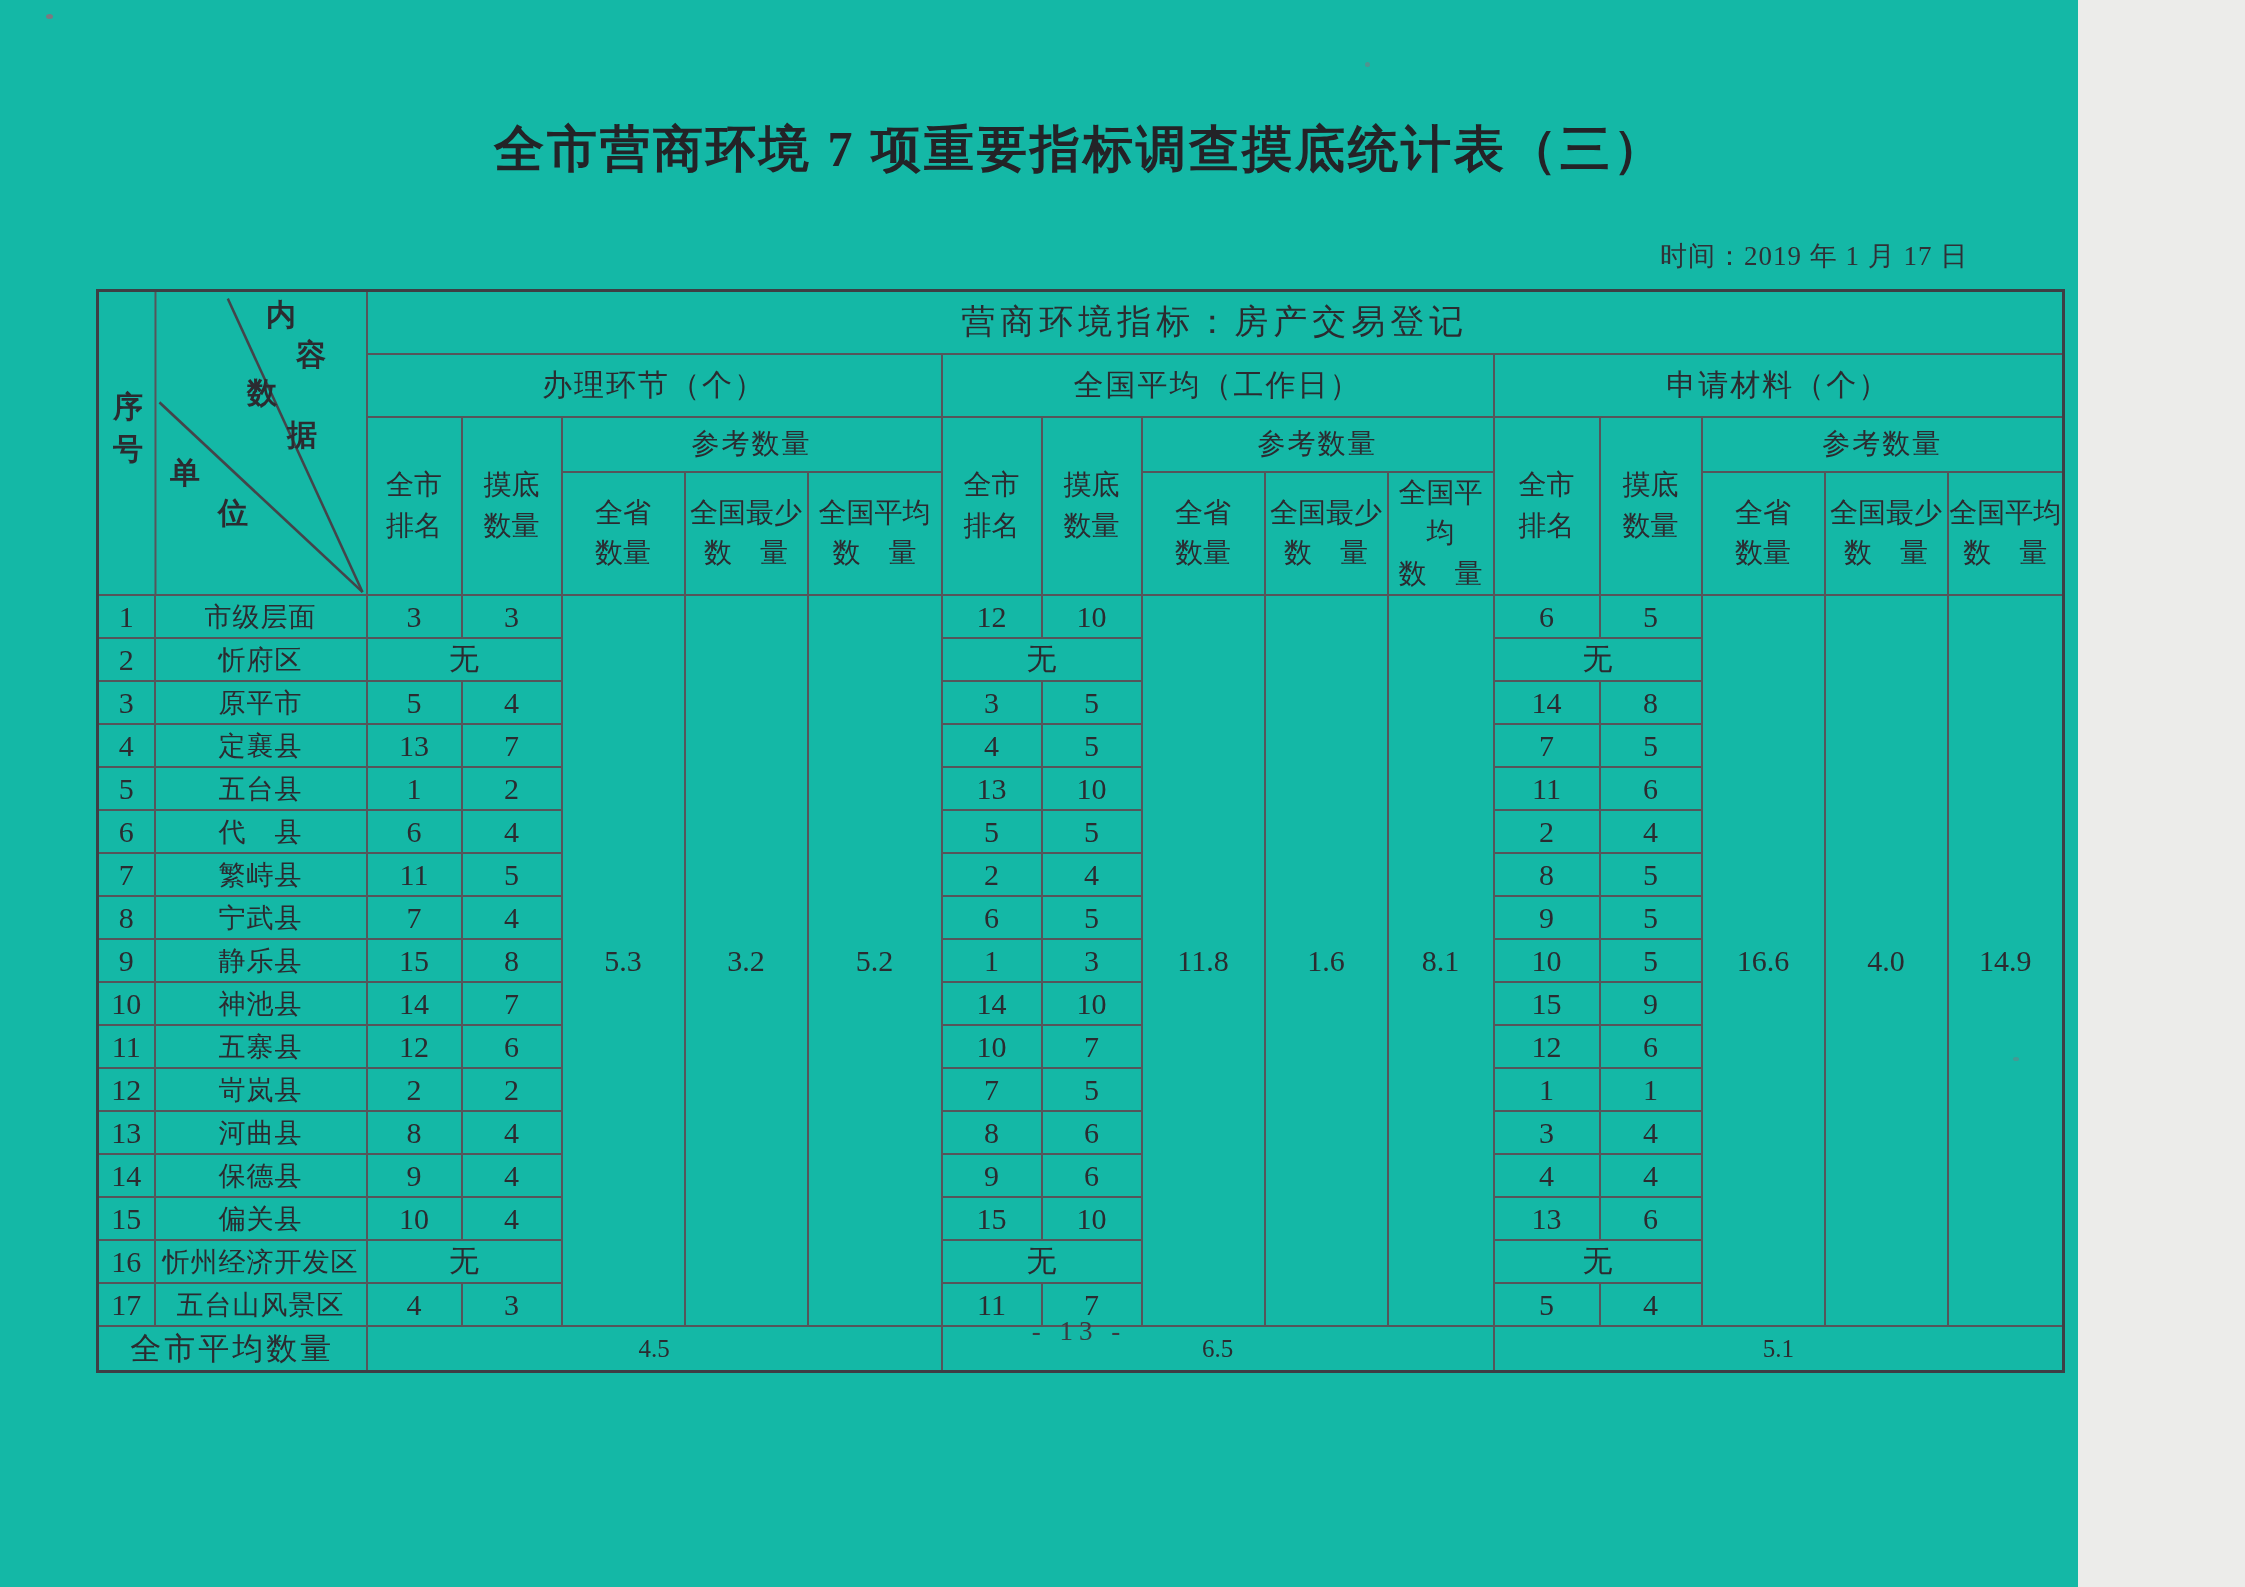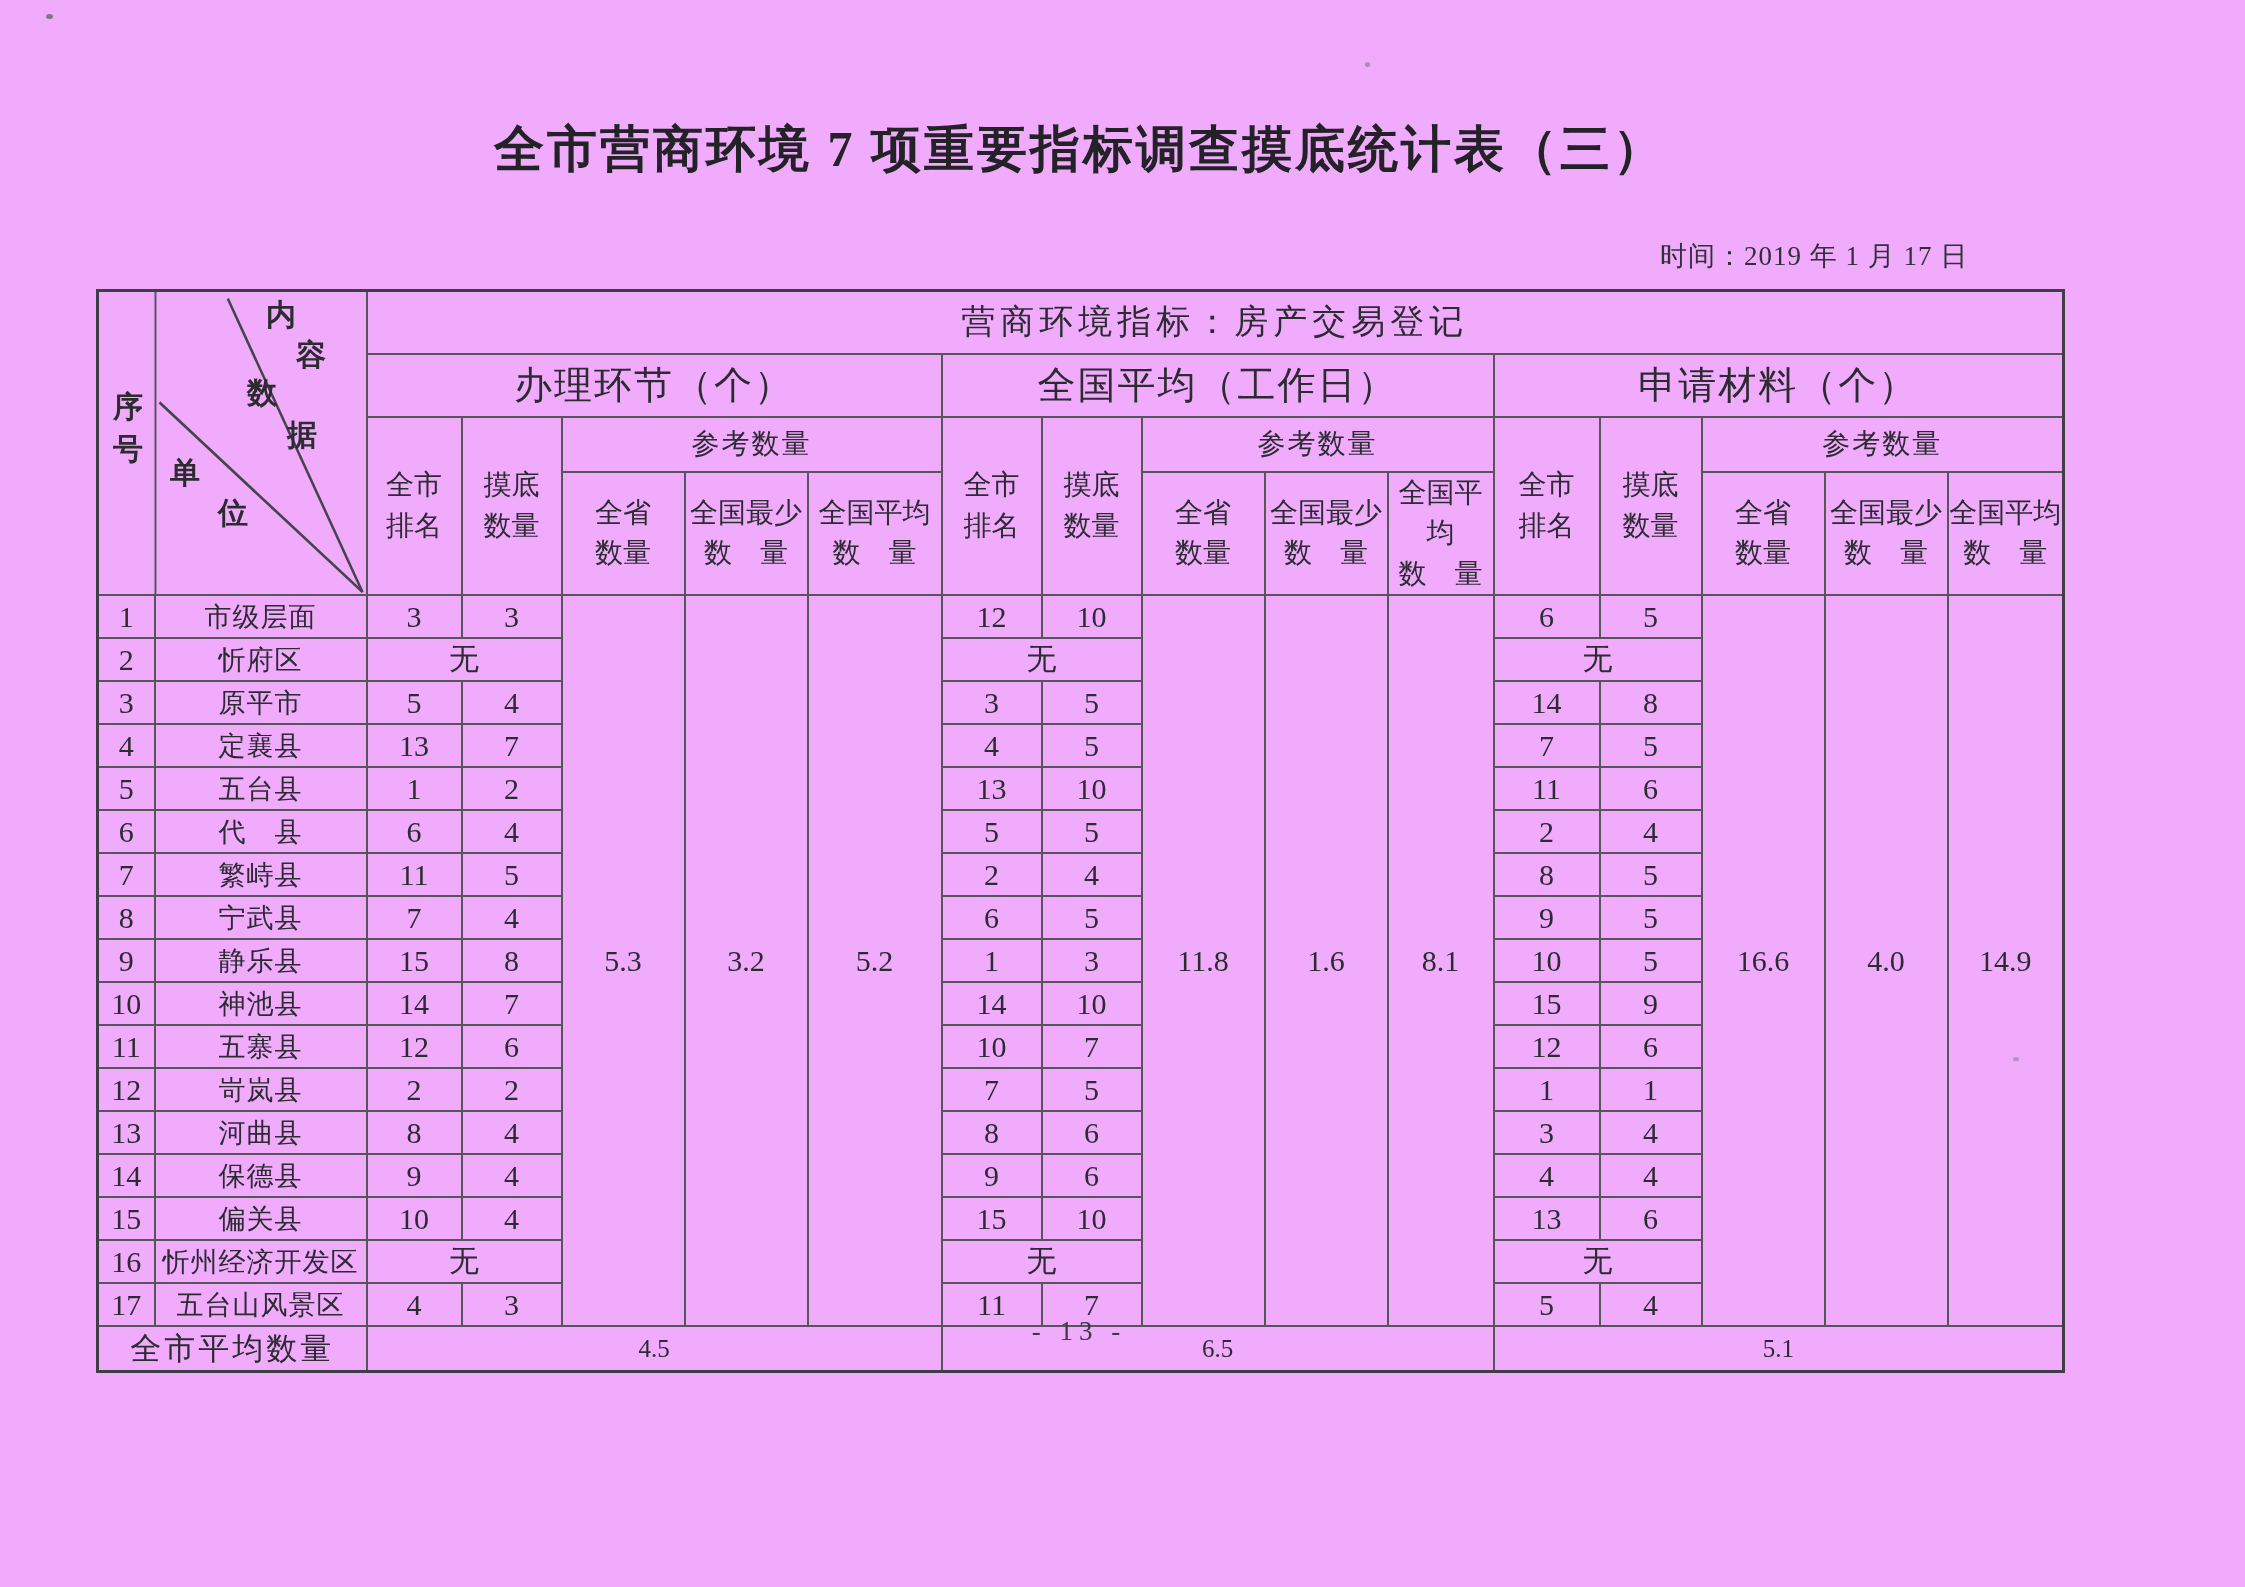--- a/index.html
+++ b/index.html
@@ -1,19 +1,19 @@
 <!DOCTYPE html>
 <html><head>
 <meta charset="utf-8">
 <style>
   html,body{margin:0;padding:0;background:#ececea;}
   .page{
     position:relative;
-    width:2245px;height:1587px;
-    background:#f0abfc;
+    width:2078px;height:1587px;
+    background:#14b8a6;
     font-family:"Liberation Serif", serif;
     color:#2b2b30;
     overflow:hidden;
   }
   .doc-title{
     position:absolute; left:0; top:116px; width:2160px;
     text-align:center;
     font-size:50px; font-weight:bold; letter-spacing:3px;
     color:#232327;
   }
@@ -32,21 +32,21 @@
     font-size:29px;
   }
   table.sheet td, table.sheet th{
     border:2px solid #55555a;
     padding:0; text-align:center; vertical-align:middle;
     font-weight:normal; color:#2b2b30;
     overflow:visible;
   }
   table.sheet{border:3px solid #3e3e44;}
   th.banner{font-size:34px;font-weight:bold;letter-spacing:5px;}
-  th.group{font-size:38px;font-weight:bold;letter-spacing:2px;}
+  th.group{font-size:30px;font-weight:bold;letter-spacing:2px;}
   th.sub{font-size:28px;font-weight:bold;line-height:1.45;white-space:pre-line;}
   th.refhead{font-size:28px;font-weight:bold;letter-spacing:2px;margin-left:16px;}
   td.c-seq{font-size:30px;}
   td.c-unit{font-size:27px;letter-spacing:1px;}
   td.c-num{font-size:30px;}
   td.c-ref{font-size:30px;}
   td.bd{font-weight:bold;}
   tr.h1{height:63px;} tr.h2{height:63px;} tr.h3{height:55px;} tr.h4{height:90px;}
   tr.data-row{height:43px;}
   tr.sum-row{height:45px;}

